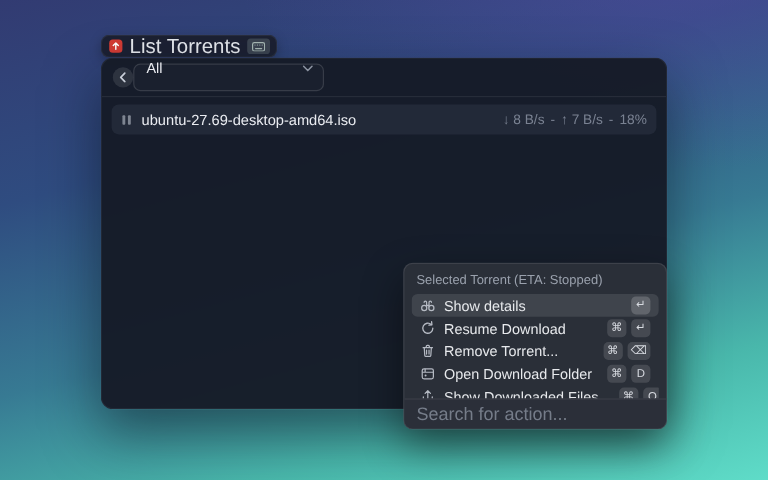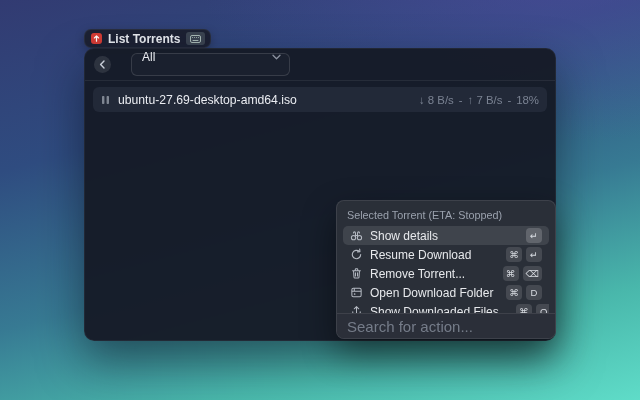--- a/index.html
+++ b/index.html
@@ -16,21 +16,21 @@
   .badge {
     position: absolute; left: 84px; top: 29px; height: 19px;
     display: flex; align-items: center; gap: 6px; padding: 0 5px 0 6px;
     background: rgba(27,32,48,.96); border: 1px solid rgba(255,255,255,.06);
     border-radius: 7px; box-shadow: 0 3px 10px rgba(0,0,0,.25);
   }
   .badge-app-icon {
     width: 11px; height: 11px; border-radius: 3px; background: #d43c35;
     display: flex; align-items: center; justify-content: center; flex: none;
   }
-  .badge-title { font-size: 12px; font-weight: 700; color: #e8ebf0; white-space: nowrap; }
+  .badge-title { font-size: 17px; font-weight: 400; color: #e8ebf0; white-space: nowrap; }
   .badge-key {
     width: 19px; height: 13px; border-radius: 3px; background: rgba(174,196,192,.22);
     display: flex; align-items: center; justify-content: center; flex: none; color: #a9bab6;
   }
 
   
   .window {
     position: absolute; left: 84px; top: 48px; width: 472px; height: 293px;
     background: rgba(22,27,39,.97); border: 1px solid rgba(255,255,255,.05);
     border-radius: 10px; box-shadow: 0 20px 45px rgba(8,14,28,.5);
@@ -43,41 +43,41 @@
     display: flex; align-items: center; justify-content: center; flex: none;
   }
   .filter-input {
     flex: 1; min-width: 0; background: transparent; border: none; outline: none;
     font-family: inherit; font-size: 12.5px; color: #e8eaef; padding: 0 10px 0 12px;
   }
   .filter-input::placeholder { color: #6d7482; }
   .dropdown {
     width: 159px; height: 23px; flex: none; border-radius: 6px; cursor: pointer;
     border: 1px solid rgba(255,255,255,.13); background: rgba(255,255,255,.02);
-    display: flex; align-items: center; padding: 0 8px 16px 10px; margin-left: 20px;
+    display: flex; align-items: center; padding: 0 8px 16px 10px;
   }
   .dropdown-value { flex: 1; font-size: 12px; font-weight: 500; color: #e9ebf0; }
   .dropdown .chev { color: #8b92a0; flex: none; display: flex; }
   .divider { height: 1px; flex: none; background: rgba(255,255,255,.07); }
 
   .list { padding: 6px 8px; }
   .torrent-row {
     height: 25px; border-radius: 6px; padding: 0 8px; cursor: default;
     background: #222938; display: flex; align-items: center; gap: 8px;
   }
   .status-icon { color: #7e8591; display: flex; flex: none; }
   .torrent-name { font-size: 12.2px; font-weight: 500; color: #eaecf1; white-space: nowrap; }
   .torrent-stats {
     margin-left: auto; display: flex; align-items: center; gap: 5px;
     font-size: 11.4px; color: #7a8292; white-space: nowrap;
   }
 
   
   .panel {
-    position: absolute; left: 336px; top: 200px; width: 220px; height: 139px;
+    position: absolute; left: 336px; top: 219px; width: 220px; height: 139px;
     background: rgba(43,47,57,.97); border: 1px solid rgba(255,255,255,.09);
     border-radius: 8px; box-shadow: 0 14px 34px rgba(0,0,0,.45);
     display: flex; flex-direction: column; overflow: hidden;
   }
   .panel-title { flex: none; padding: 8px 10px 5px; font-size: 10.8px; font-weight: 500; color: #9aa1ad; }
   .panel-list { flex: 1; overflow: hidden; margin: 0 6px; }
   .action-row {
     height: 19px; border-radius: 5px; padding: 0 7px; cursor: pointer;
     display: flex; align-items: center; gap: 7px; color: #e7e9ec;
   }

